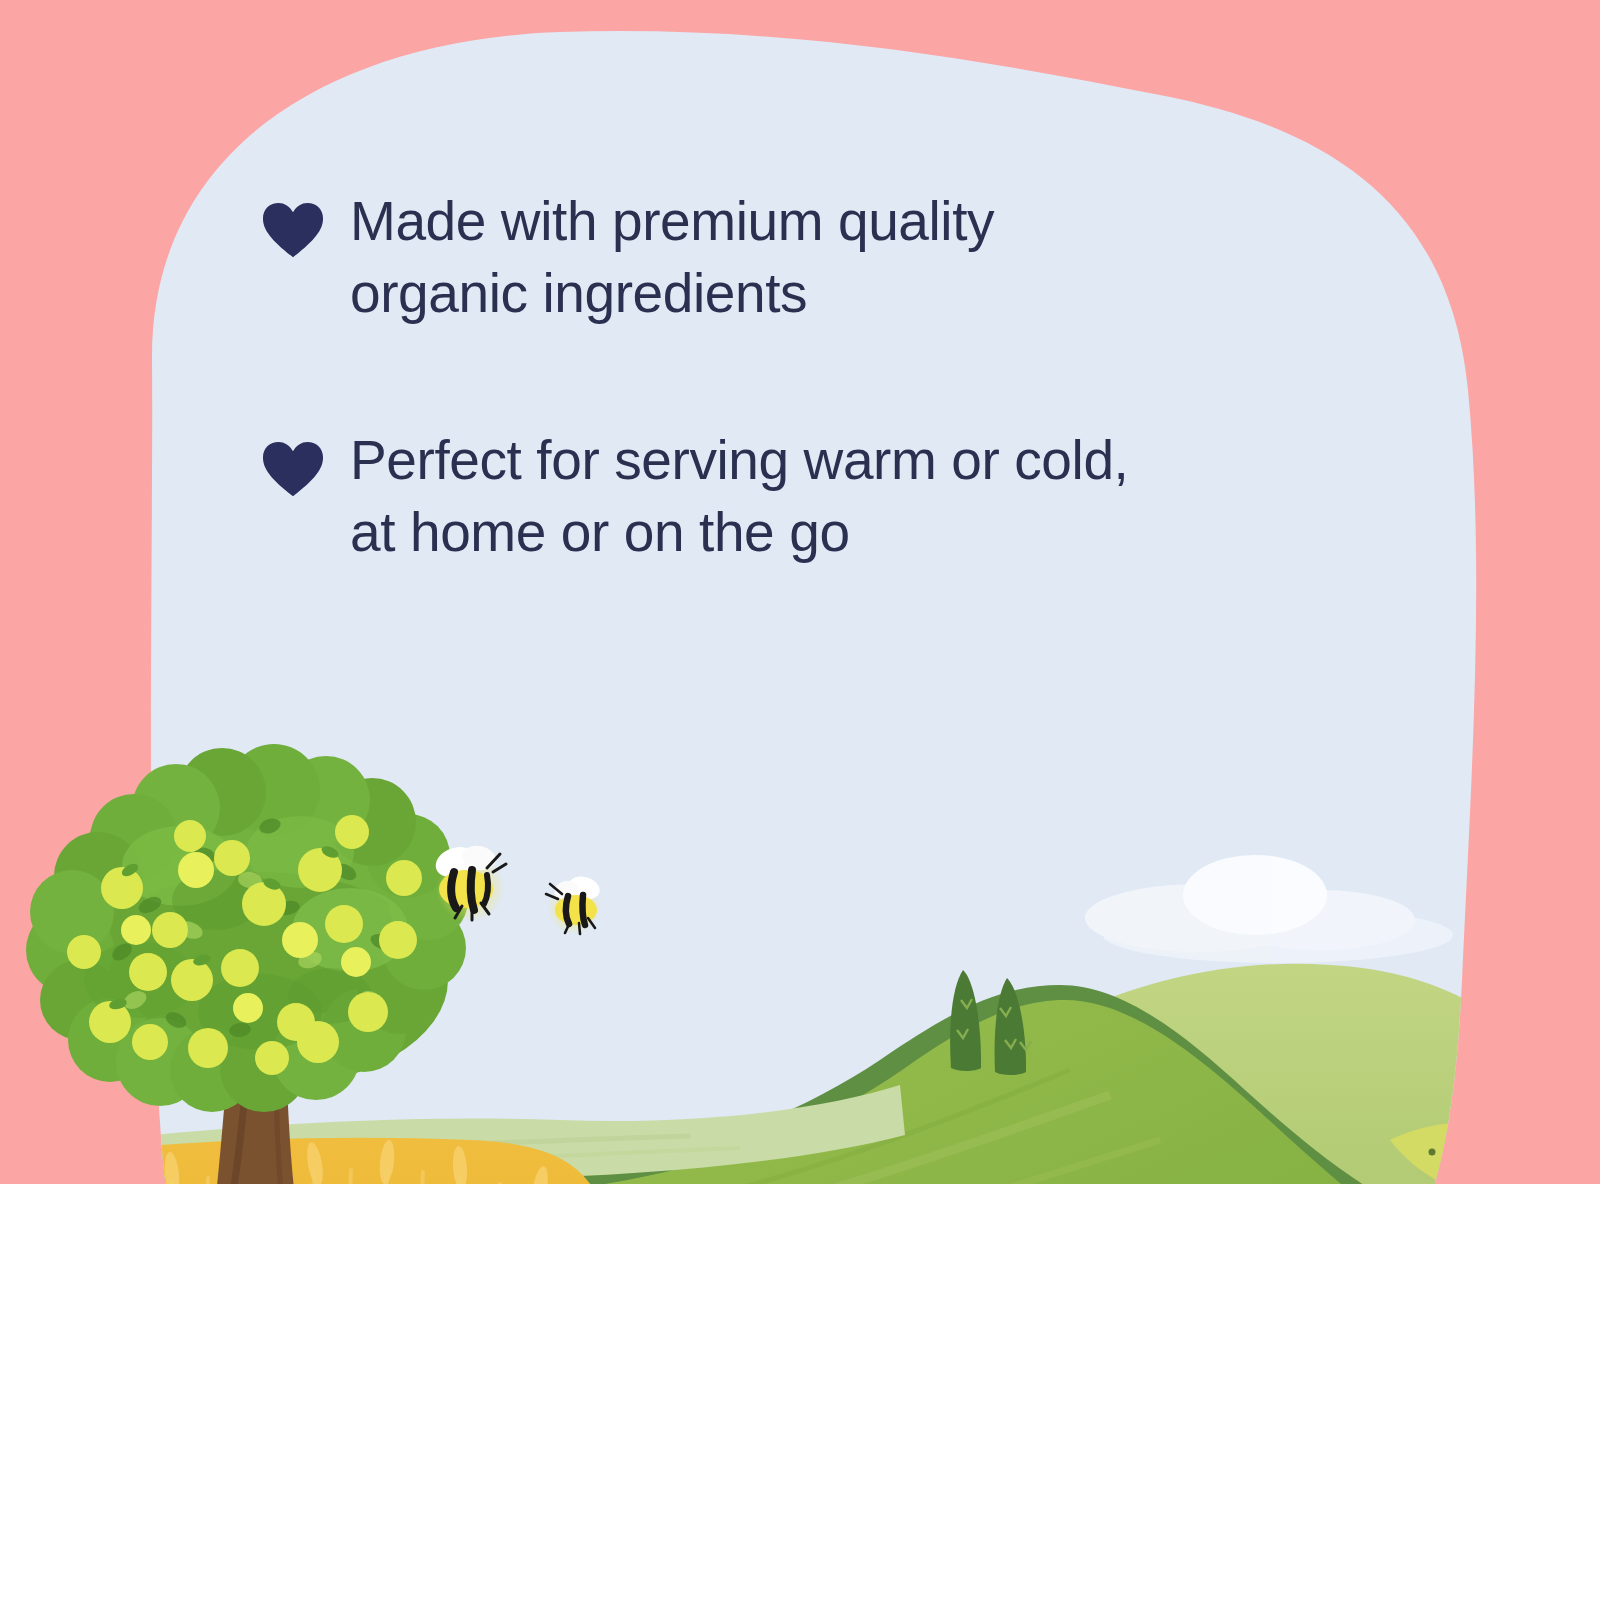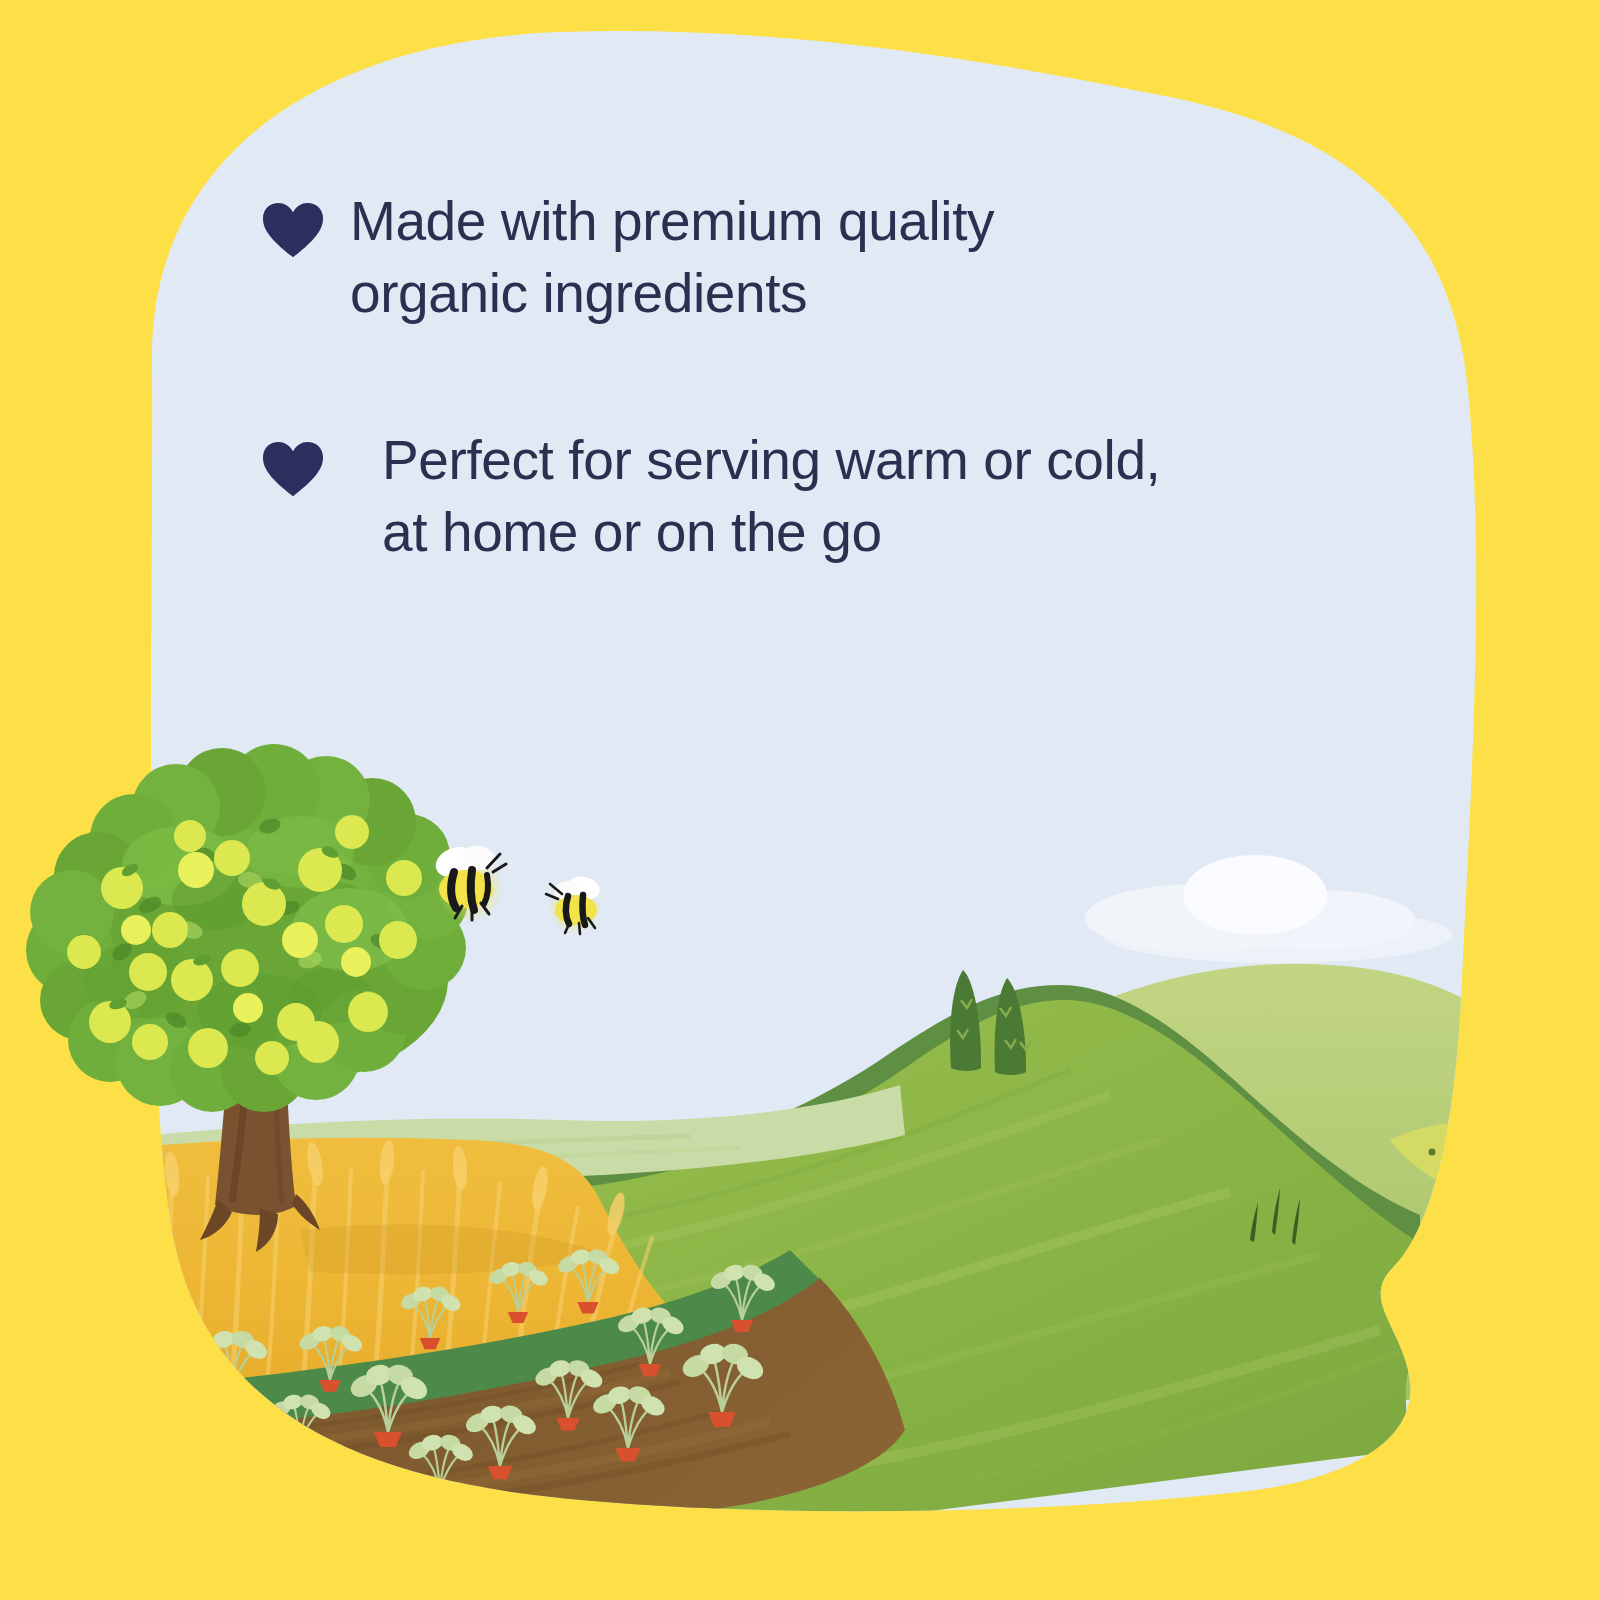--- a/index.html
+++ b/index.html
@@ -6,43 +6,43 @@
     margin: 0;
     padding: 0;
     background: #ffffff;
   }
   body {
     font-family: "Liberation Sans", sans-serif;
   }
   #stage {
     position: relative;
     width: 1600px;
-    height: 1600px;
-    background: #fde047;
+    height: 1184px;
+    background: #fca5a5;
     overflow: hidden;
   }
   #scene {
     position: absolute;
     inset: 0;
     width: 1600px;
     height: 1600px;
   }
   .bullet-list {
     position: absolute;
     left: 262px;
     top: 186px;
     width: 1120px;
     z-index: 20;
   }
   .bullet-row {
     display: flex;
     align-items: flex-start;
     margin-bottom: 96px;
   }
-  .bullet-row:last-child { margin-bottom: 8px; gap: 32px; }
+  .bullet-row:last-child { margin-bottom: 8px; }
   .heart-icon {
     flex: 0 0 auto;
     width: 62px;
     margin-top: 16px;
     margin-right: 26px;
   }
   .bullet-text {
     font-family: "Liberation Sans", sans-serif;
     font-size: 55px;
     line-height: 1.30;

